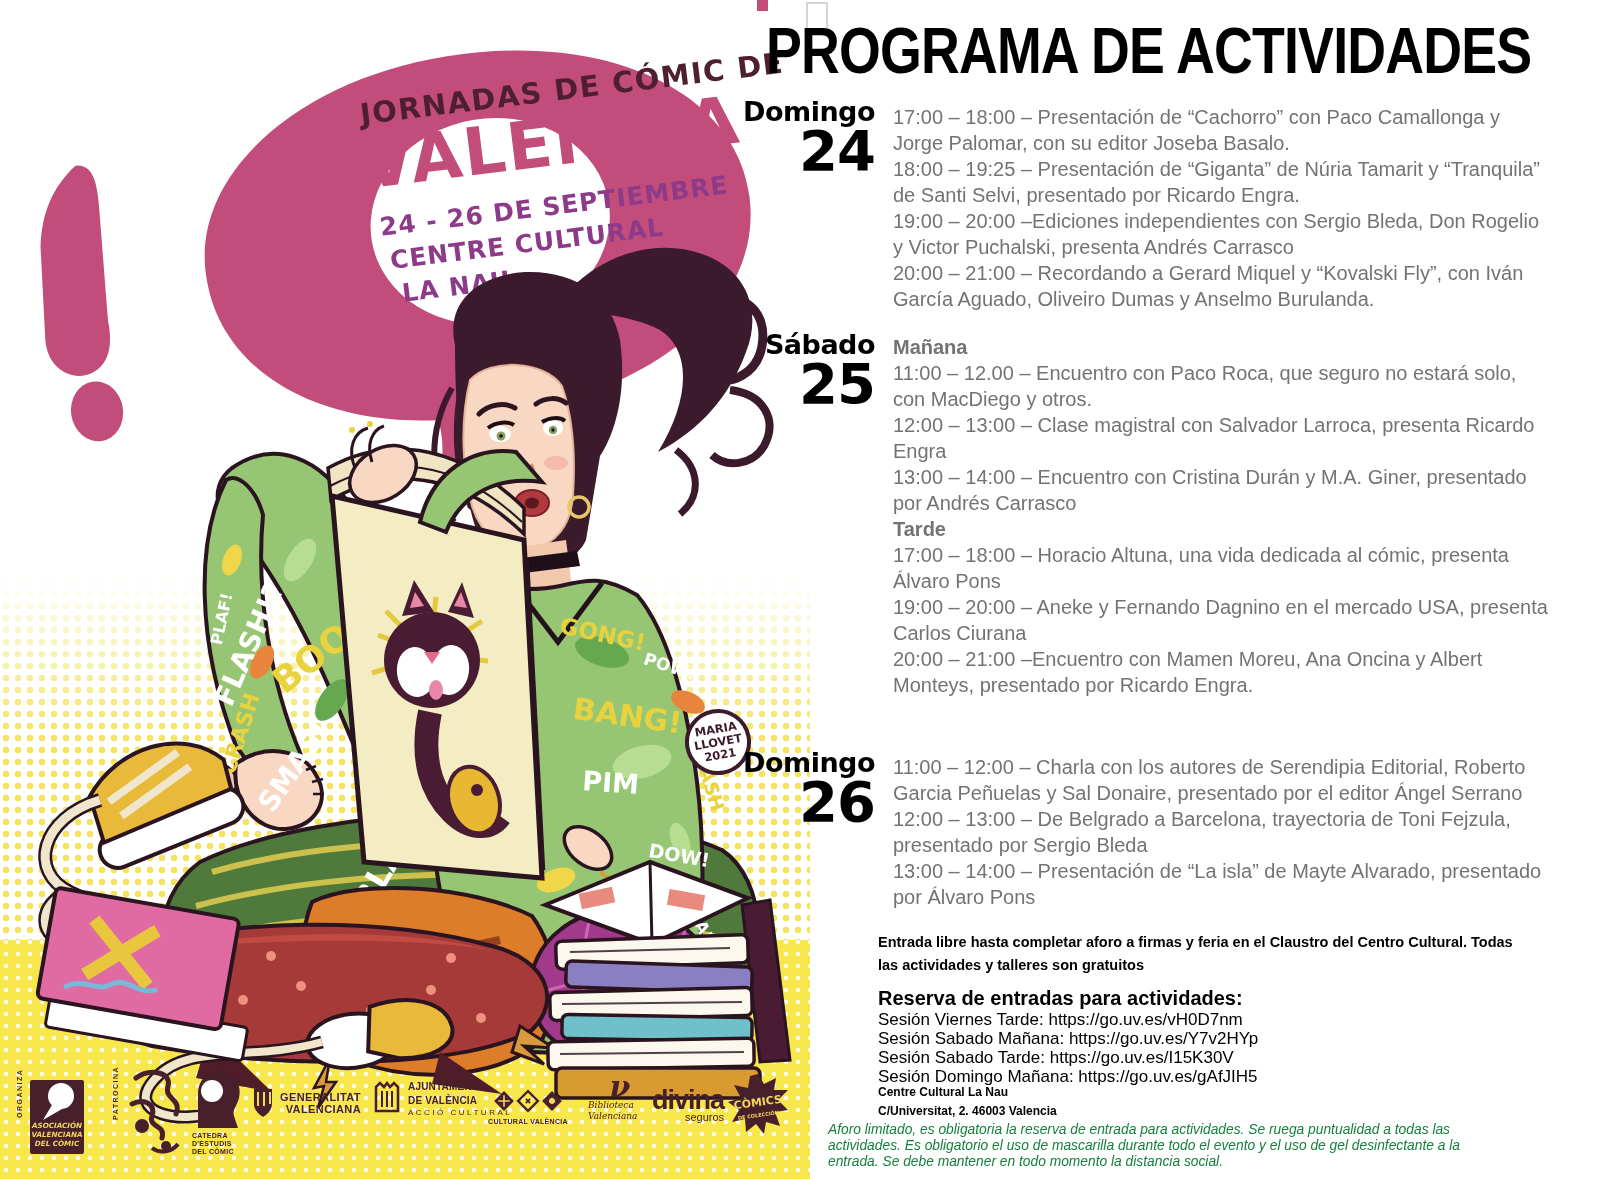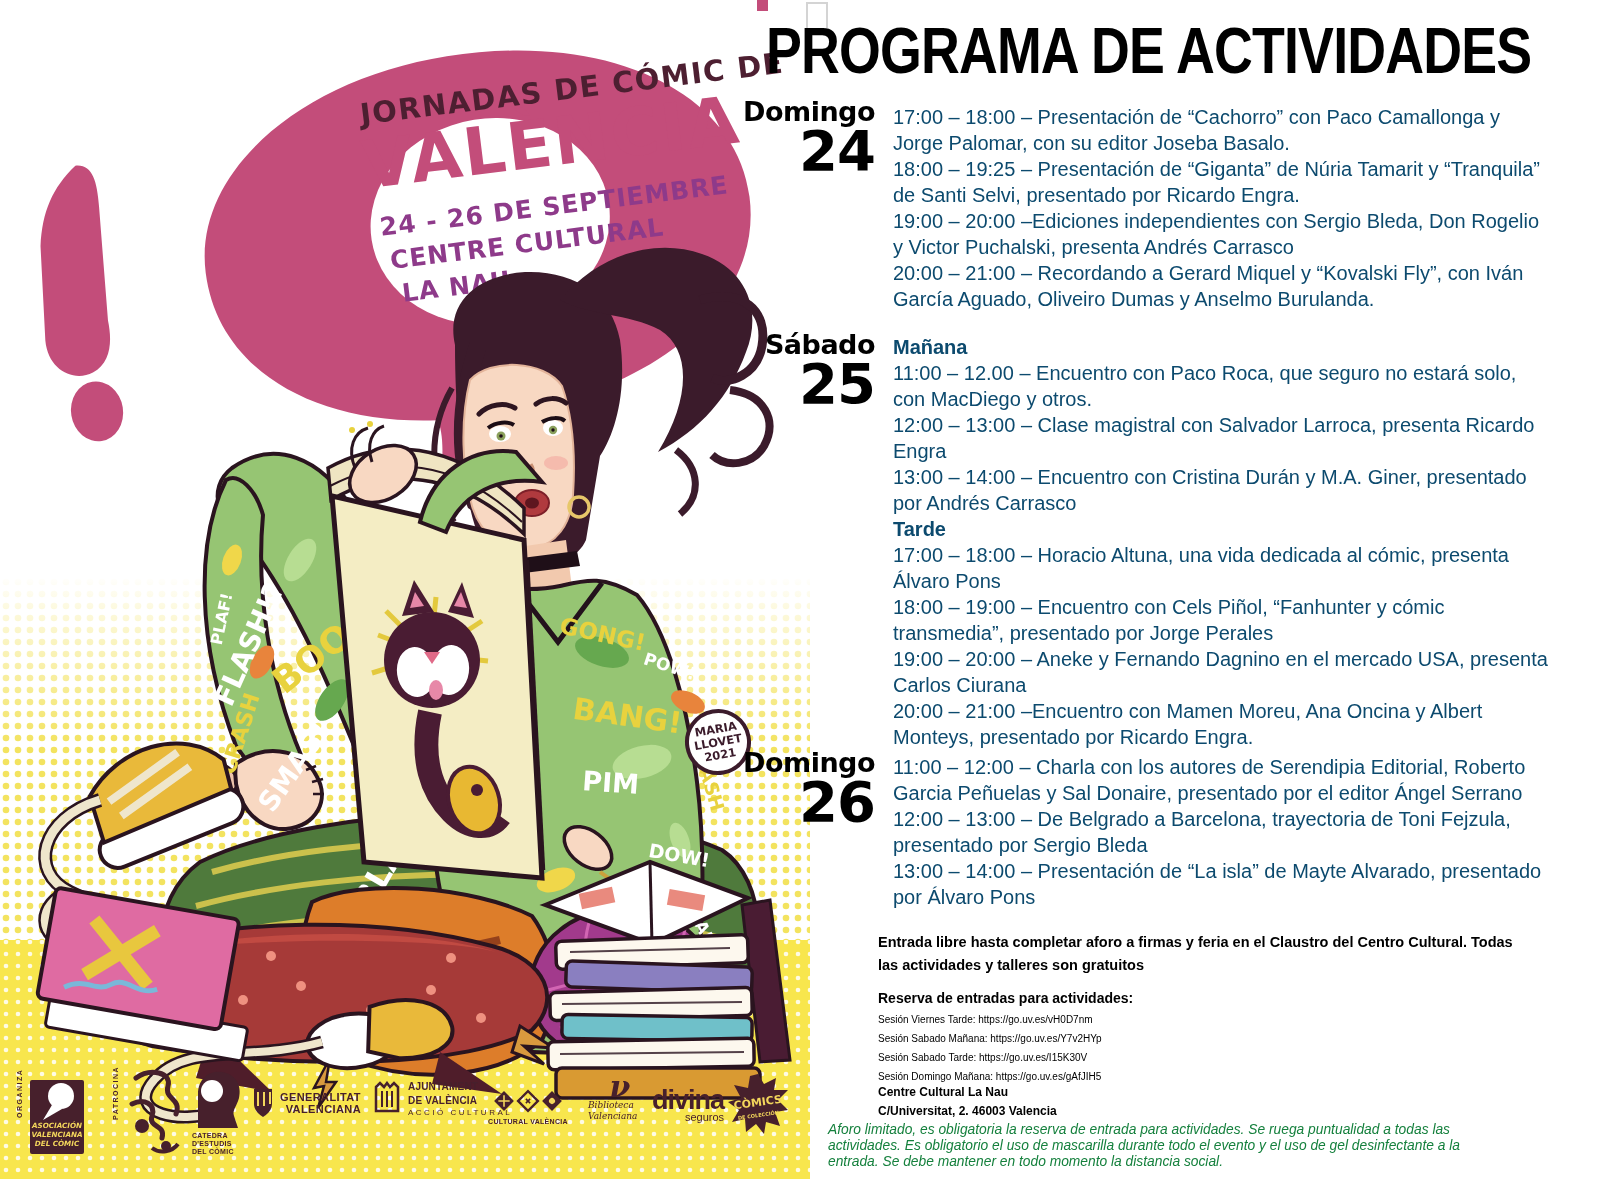--- a/index.html
+++ b/index.html
@@ -9,30 +9,30 @@
 
   
   .prog-title{position:absolute;left:766px;top:14px;font-size:64px;font-weight:bold;
               white-space:nowrap;transform:scaleX(.84);transform-origin:left top;
               letter-spacing:-1px;color:#000;font-family:"Liberation Sans",sans-serif}
   .day-label{position:absolute;left:735px;width:140px;text-align:right;color:#000;
              font-family:"DejaVu Sans",sans-serif}
   .day-name{font-size:27px;font-weight:bold;line-height:1;letter-spacing:-.5px}
   .day-num{font-size:56px;font-weight:bold;line-height:.92;letter-spacing:-1px}
   .events{position:absolute;left:893px;width:655px;font-size:20px;line-height:26px;
-          color:#0c4a6e;letter-spacing:0}
+          color:#737373;letter-spacing:0}
   .events p{margin:0}
   .sec-label{font-weight:bold}
 
   .note-entrada{position:absolute;left:878px;top:931px;width:645px;
                 font-size:14.5px;font-weight:bold;line-height:23px}
   .note-reserva-title{position:absolute;left:878px;top:989px;width:645px;
-                font-size:14px;font-weight:bold;line-height:18px}
+                font-size:20px;font-weight:bold;line-height:18px}
   .note-urls{position:absolute;left:878px;top:1010px;width:660px;
-             font-size:10px;line-height:19px}
+             font-size:17px;line-height:19px}
   .note-urls p{margin:0}
   .note-venue{position:absolute;left:878px;top:1083px;width:645px;
               font-size:12px;font-weight:bold;line-height:18.5px}
   .note-venue p{margin:0}
   .note-covid{position:absolute;left:828px;top:1122px;width:672px;
               font-size:13.8px;font-style:italic;line-height:16px;color:#15803d}
 
   .artifact-pink{position:absolute;left:757px;top:0;width:11px;height:11px;background:#c34d7a}
   .artifact-gray{position:absolute;left:806px;top:2px;width:18px;height:24px;
                  border:2px solid #d4d4d4;border-bottom:none;background:#fff}
@@ -472,21 +472,20 @@
   <div class="day-name">Sábado</div>
   <div class="day-num">25</div>
 </div>
 <div class="events" style="top:334px">
   <p class="sec-label">Mañana</p>
   <p>11:00 – 12.00 – Encuentro con Paco Roca, que seguro no estará solo, con MacDiego y otros.</p>
   <p>12:00 – 13:00 – Clase magistral con Salvador Larroca, presenta Ricardo Engra</p>
   <p>13:00 – 14:00 – Encuentro con Cristina Durán y M.A. Giner, presentado por Andrés Carrasco</p>
   <p class="sec-label">Tarde</p>
   <p>17:00 – 18:00 – Horacio Altuna, una vida dedicada al cómic, presenta Álvaro Pons</p>
-  <p>18:00 – 19:00 – Encuentro con Cels Piñol, “Fanhunter y cómic transmedia”, presentado por Jorge Perales</p>
   <p>19:00 – 20:00 – Aneke y Fernando Dagnino en el mercado USA, presenta Carlos Ciurana</p>
   <p>20:00 – 21:00 –Encuentro con Mamen Moreu, Ana Oncina y Albert Monteys, presentado por Ricardo Engra.</p>
 </div>
 
 <div class="day-label" style="top:749px">
   <div class="day-name">Domingo</div>
   <div class="day-num">26</div>
 </div>
 <div class="events" style="top:754px">
   <p>11:00 – 12:00 – Charla con los autores de Serendipia Editorial, Roberto Garcia Peñuelas y Sal Donaire, presentado por el editor Ángel Serrano</p>

